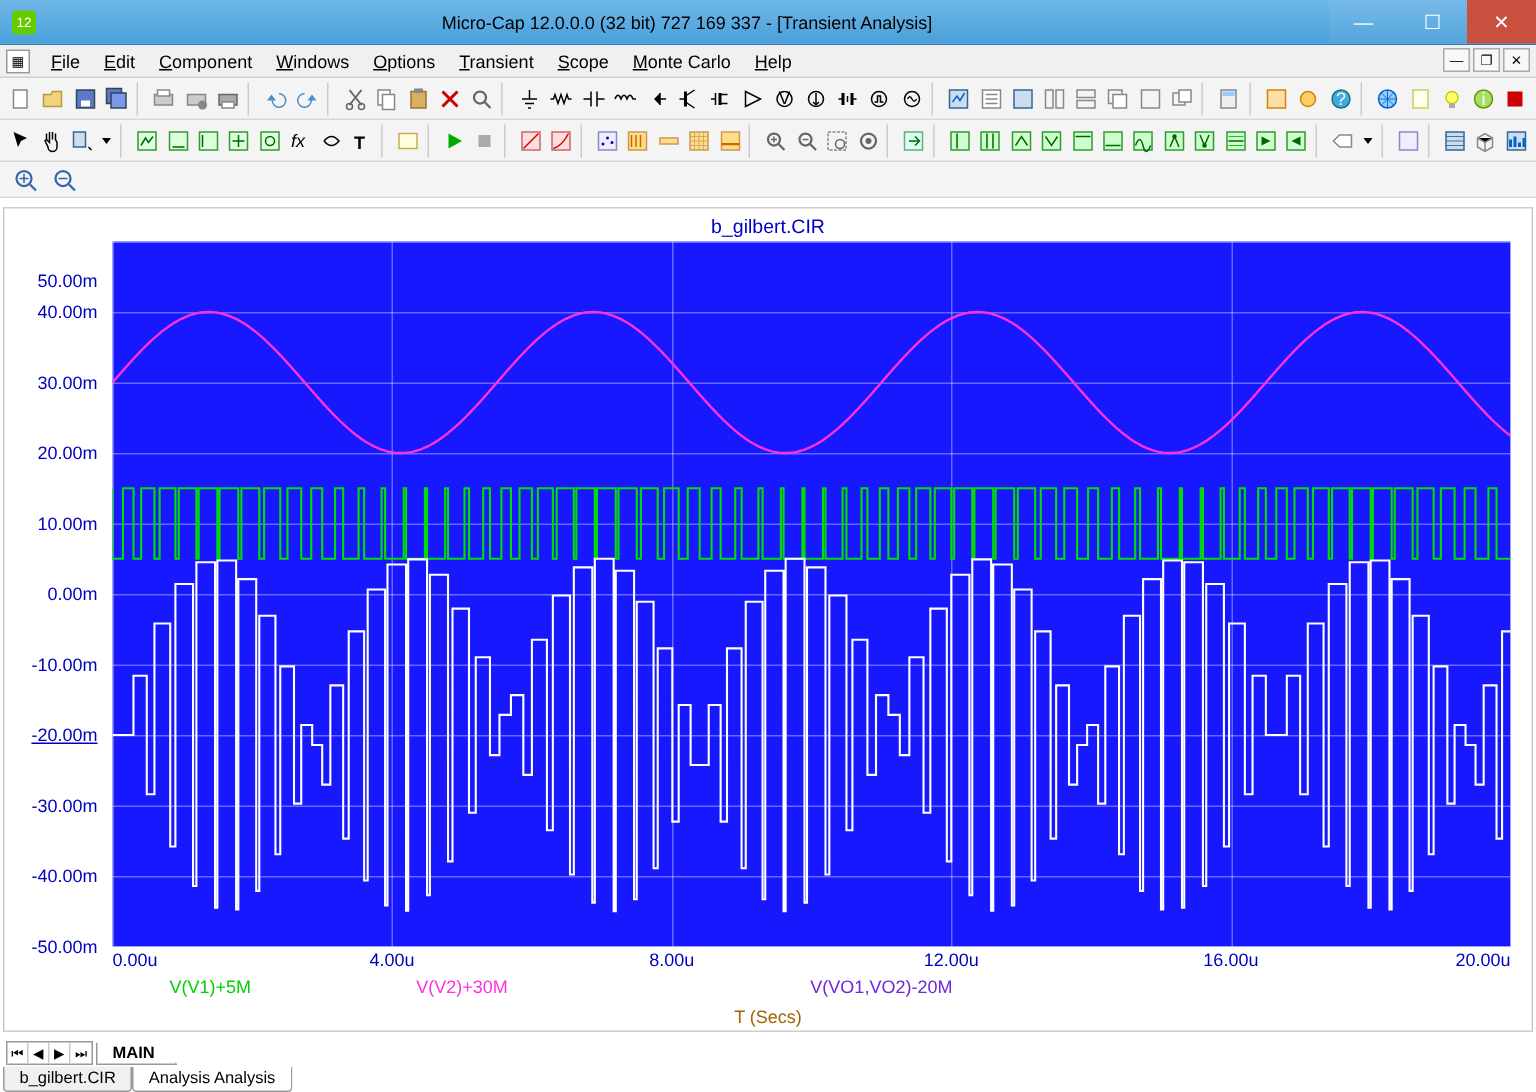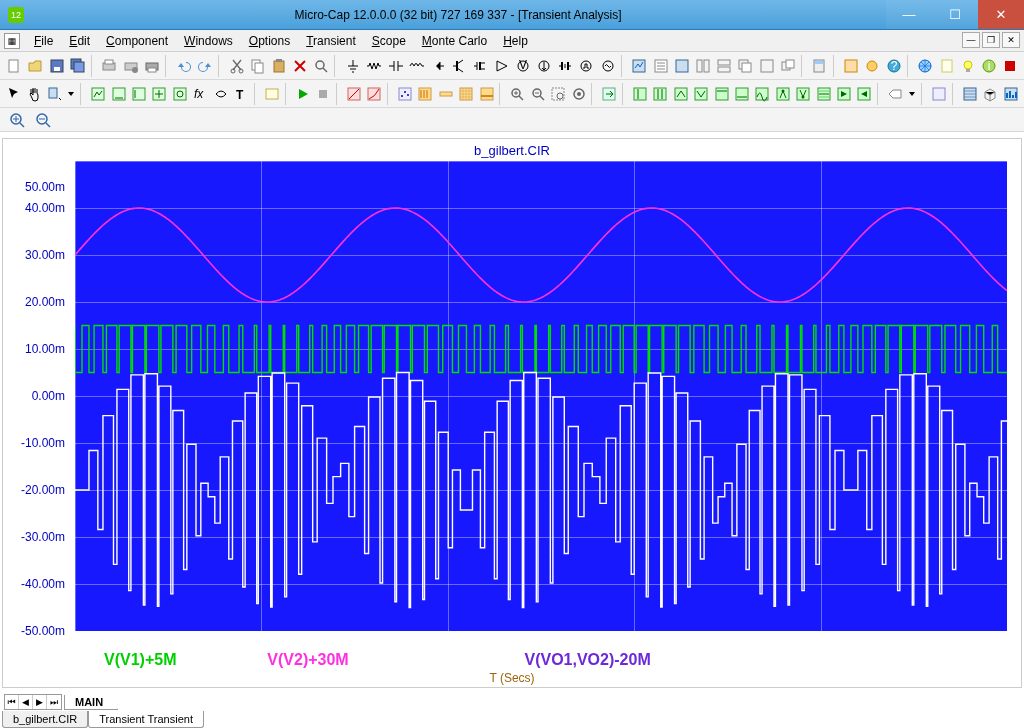--- a/index.html
+++ b/index.html
@@ -24,21 +24,21 @@
 .workspace { position:absolute; top:136px; left:0; right:0; bottom:38px; background:#fff; border:1px solid #ccc; margin:2px; }
 .chart-area { position:absolute; inset:0; }
 .chart-title { text-align:center; color:#0000c0; font-size:13px; padding:4px 0; }
 .plot-wrap { position:absolute; top:22px; left:72px; right:14px; bottom:56px; }
 .plot-bg { position:absolute; inset:0; background:#1818ff; }
 .ylabels { position:absolute; top:22px; left:0; width:68px; bottom:56px; color:#0000c0; }
 .ylabel { position:absolute; right:6px; transform:translateY(-50%); font-size:12px; }
 .xlabels { position:absolute; left:72px; right:14px; bottom:38px; height:16px; color:#0000c0; }
 .xlabel { position:absolute; transform:translateX(-50%); font-size:12px; }
 .legend-row { position:absolute; left:72px; right:14px; bottom:20px; height:16px; }
-.legend { position:absolute; font-size:16px; transform:translateX(-50%);font-weight:bold;}
+.legend { position:absolute; font-size:12px; transform:translateX(-50%);}
 .xaxis-title { position:absolute; left:0; right:0; bottom:2px; text-align:center; color:#a16207; font-size:12px; }
 .gridline-v { position:absolute; top:0; bottom:0; width:1px; background:rgba(255,255,255,.35); }
 .gridline-h { position:absolute; left:0; right:0; height:1px; background:rgba(255,255,255,.35); }
 .tabstrip { position:absolute; left:4px; bottom:18px; height:18px; display:flex; align-items:flex-end; }
 .tab-nav { display:flex; border:1px solid #999; background:#fff; margin-right:2px; }
 .tab-nav .nav { width:14px; height:14px; display:flex; align-items:center; justify-content:center; font-size:9px; border-right:1px solid #ccc; cursor:pointer; }
 .tab-nav .nav:last-child { border-right:none; }
 .tab-main { background:#fff; border:1px solid #999; border-top:none; padding:1px 14px 1px 10px; font-weight:bold; font-size:11px; clip-path: polygon(0 0, calc(100% - 8px) 0, 100% 100%, 0 100%); }
 .bottom-tabs { position:absolute; left:2px; bottom:0; height:20px; display:flex; align-items:flex-end; gap:0; }
 .btab { border:1px solid #999; border-top:none; padding:2px 10px; background:#f0f0f0; font-size:11px; cursor:pointer; border-radius:0 0 3px 3px; }
@@ -661,21 +661,21 @@
     <div class="chart-title">b_gilbert.CIR</div>
 
     <div class="ylabels" id="ylabels">
         <div class="ylabel" style="top: 0%; margin-top: 26px;">50.00m</div>
         <div class="ylabel" style="top: 10%;">40.00m</div>
         <div class="ylabel" style="top: 20%;">30.00m</div>
         <div class="ylabel" style="top: 30%;">20.00m</div>
         <div class="ylabel" style="top: 40%;">10.00m</div>
         <div class="ylabel" style="top: 50%; text-align: center;">0.00m</div>
         <div class="ylabel" style="top: 60%;">-10.00m</div>
-        <div class="ylabel" style="top: 70%;">-20.00m</div>
+        <div class="ylabel" style="top: 70%; text-decoration: underline;">-20.00m</div>
         <div class="ylabel" style="top: 80%;">-30.00m</div>
         <div class="ylabel" style="top: 90%;">-40.00m</div>
         <div class="ylabel" style="top: 100%;">-50.00m</div>
       </div>
 
     <div class="plot-wrap">
       <div class="plot-bg"></div>
       <div id="gridlines">
           <div class="gridline-h" style="top: 0%;"></div>
           <div class="gridline-h" style="top: 10%;"></div>
@@ -695,20 +695,28 @@
           <div class="gridline-v" style="left: 80%;"></div>
           <div class="gridline-v" style="left: 100%;"></div>
         </div>
       <svg class="trace" id="traces" viewBox="0 0 1000 1000" preserveAspectRatio="none">
           <path d="M0 200 L 1.6666666666666665 196.19292915306107 L 3.333333333333333 192.39137819489054 L 5 188.6008590109459 L 6.666666666666666 184.82686749166692 L 8.333333333333334 181.07487556395893 L 10 177.3503232574236 L 11.666666666666668 173.6586108168343 L 13.333333333333332 170.00509087229887 L 15 166.39506067845696 L 16.666666666666668 162.83375443396721 L 18.333333333333332 159.32633569242 L 20 155.87788987567785 L 21.666666666666668 152.4934169005004 L 23.333333333333336 149.1778239291432 L 25 145.93591825444014 L 26.666666666666664 142.7724003296911 L 28.333333333333332 139.69185695345095 L 30 136.69875461911283 L 31.66666666666666 133.79743303891814 L 33.333333333333336 130.9920988517888 L 34.99999999999999 128.28681952410363 L 36.666666666666664 125.68551745226068 L 38.333333333333336 123.19196427557665 L 40 120.80977540777235 L 41.66666666666667 118.54240479496639 L 43.333333333333336 116.39313990778442 L 45 114.3650969748411 L 46.66666666666667 112.46121646450649 L 48.333333333333336 110.68425882150768 L 50 109.03680046454815 L 51.66666666666667 107.52123005074714 L 53.33333333333333 106.13974501231439 L 55.00000000000001 104.89434837048464 L 56.666666666666664 103.78684583132724 L 58.333333333333336 102.81884316764581 L 60 101.99174389076063 L 61.66666666666667 101.30674721555181 L 63.33333333333332 100.76484632171184 L 65 100.36682691373085 L 66.66666666666667 100.1132660816993 L 68.33333333333333 100.00453146458267 L 69.99999999999999 100.04078071718118 L 71.66666666666667 100.22196128154349 L 73.33333333333333 100.5478104631726 L 75 101.01785581190666 L 76.66666666666667 101.63141580692684 L 78.33333333333334 102.38760084489695 L 80 103.28531452980428 L 81.66666666666667 104.32325526262787 L 83.33333333333334 105.49991812853307 L 84.99999999999999 106.81359707885474 L 86.66666666666667 108.26238740470365 L 88.33333333333333 109.844188498613 L 90 111.5567069002185 L 91.66666666666666 113.39745962155598 L 93.33333333333334 115.36377774715754 L 95 117.45281030372257 L 96.66666666666667 119.66152839375775 L 98.33333333333333 121.98672958718794 L 100 124.42504256457426 L 101.66666666666666 126.97293200520426 L 103.33333333333334 129.62670371296997 L 105.00000000000001 132.38250997259797 L 106.66666666666666 135.23635512846977 L 108.33333333333333 138.18410137793944 L 110.00000000000001 141.2214747707527 L 111.66666666666666 144.34407140586563 L 113.33333333333333 147.54736381668056 L 114.99999999999999 150.8267075354397 L 116.66666666666667 154.17734782725904 L 118.33333333333333 157.59442658403987 L 120 161.0729893682609 L 121.66666666666666 164.60799259643875 L 123.33333333333334 168.1943108518425 L 125 171.826744315857 L 126.66666666666664 175.5000263072236 L 128.33333333333334 179.20883091822418 L 130 182.94778073673763 L 131.66666666666666 186.71145464297467 L 133.33333333333334 190.49439566958176 L 135 194.29111891372315 L 136.66666666666666 198.09611948966528 L 138.33333333333334 201.90388051033472 L 139.99999999999997 205.70888108627685 L 141.66666666666666 209.50560433041835 L 143.33333333333334 213.28854535702533 L 145 217.05221926326237 L 146.66666666666666 220.79116908177582 L 148.33333333333334 224.4999736927764 L 150 228.17325568414287 L 151.66666666666669 231.8056891481575 L 153.33333333333334 235.39200740356125 L 155 238.9270106317391 L 156.66666666666669 242.40557341596013 L 158.33333333333331 245.82265217274107 L 160 249.1732924645603 L 161.66666666666669 252.45263618331944 L 163.33333333333334 255.65592859413448 L 164.99999999999997 258.7785252292473 L 166.66666666666669 261.81589862206056 L 168.33333333333334 264.76364487153023 L 169.99999999999997 267.617490027402 L 171.66666666666666 270.3732962870299 L 173.33333333333334 273.02706799479586 L 175 275.57495743542574 L 176.66666666666666 278.01327041281206 L 178.33333333333334 280.33847160624236 L 180 282.5471896962773 L 181.66666666666666 284.63622225284234 L 183.33333333333331 286.6025403784438 L 185 288.4432930997815 L 186.66666666666669 290.1558115013869 L 188.33333333333331 291.73761259529624 L 190 293.18640292114526 L 191.66666666666669 294.5000818714668 L 193.33333333333334 295.67674473737213 L 195 296.7146854701957 L 196.66666666666666 297.61239915510305 L 198.33333333333334 298.36858419307316 L 200 298.98214418809323 L 201.66666666666666 299.4521895368274 L 203.33333333333331 299.7780387184565 L 205 299.9592192828188 L 206.66666666666669 299.9954685354172 L 208.33333333333334 299.8867339183008 L 210.00000000000003 299.63317308626915 L 211.66666666666666 299.23515367828816 L 213.33333333333331 298.6932527844482 L 215 298.00825610923937 L 216.66666666666666 297.1811568323542 L 218.33333333333331 296.21315416867276 L 220.00000000000003 295.10565162951536 L 221.66666666666669 293.8602549876856 L 223.33333333333331 292.478769949253 L 225 290.96319953545196 L 226.66666666666666 289.3157411784923 L 228.33333333333334 287.5387835354935 L 229.99999999999997 285.634903025159 L 231.66666666666669 283.60686009221547 L 233.33333333333334 281.4575952050336 L 235.00000000000003 279.19022459222765 L 236.66666666666666 276.8080357244231 L 238.33333333333334 274.31448254773954 L 240 271.71318047589637 L 241.66666666666663 269.0079011482112 L 243.33333333333331 266.20256696108186 L 245.00000000000003 263.30124538088705 L 246.66666666666669 260.30814304654893 L 248.33333333333334 257.2275996703089 L 250 254.06408174555975 L 251.66666666666666 250.82217607085704 L 253.3333333333333 247.5065830994996 L 255 244.12211012432226 L 256.6666666666667 240.67366430758 L 258.33333333333337 237.16624556603279 L 260 233.60493932154304 L 261.6666666666667 229.99490912770113 L 263.3333333333333 226.3413891831657 L 265 222.6496767425765 L 266.6666666666667 218.92512443604107 L 268.3333333333333 215.1731325083333 L 270 211.3991409890541 L 271.6666666666667 207.60862180510946 L 273.3333333333333 203.80707084693893 L 275 200.00000000000023 L 276.6666666666667 196.19292915306107 L 278.3333333333333 192.39137819489065 L 279.99999999999994 188.600859010946 L 281.6666666666667 184.82686749166692 L 283.3333333333333 181.07487556395893 L 285.00000000000006 177.3503232574235 L 286.6666666666667 173.65861081683454 L 288.3333333333333 170.00509087229887 L 290 166.39506067845696 L 291.66666666666663 162.83375443396721 L 293.3333333333333 159.32633569242012 L 295.00000000000006 155.87788987567785 L 296.6666666666667 152.4934169005004 L 298.3333333333333 149.1778239291432 L 300 145.93591825444037 L 301.66666666666663 142.7724003296911 L 303.33333333333337 139.69185695345118 L 305 136.69875461911306 L 306.6666666666667 133.79743303891814 L 308.33333333333337 130.9920988517888 L 310 128.28681952410363 L 311.66666666666663 125.68551745226068 L 313.33333333333337 123.19196427557665 L 315 120.80977540777258 L 316.66666666666663 118.54240479496661 L 318.3333333333333 116.39313990778442 L 320 114.3650969748411 L 321.66666666666663 112.46121646450649 L 323.33333333333337 110.68425882150768 L 325 109.03680046454815 L 326.6666666666667 107.52123005074714 L 328.3333333333333 106.13974501231439 L 329.99999999999994 104.89434837048464 L 331.6666666666667 103.78684583132724 L 333.33333333333337 102.81884316764581 L 335 101.99174389076063 L 336.6666666666667 101.30674721555181 L 338.3333333333333 100.76484632171184 L 339.99999999999994 100.36682691373085 L 341.6666666666667 100.1132660816993 L 343.3333333333333 100.00453146458267 L 345.00000000000006 100.04078071718118 L 346.6666666666667 100.22196128154349 L 348.3333333333333 100.5478104631726 L 350 101.01785581190666 L 351.6666666666667 101.63141580692684 L 353.3333333333333 102.38760084489695 L 355 103.28531452980428 L 356.6666666666667 104.32325526262787 L 358.3333333333333 105.49991812853307 L 360 106.81359707885474 L 361.6666666666667 108.26238740470365 L 363.3333333333333 109.84418849861311 L 365 111.5567069002185 L 366.66666666666663 113.39745962155598 L 368.3333333333333 115.36377774715754 L 370 117.45281030372257 L 371.6666666666667 119.66152839375775 L 373.33333333333337 121.98672958718794 L 375 124.42504256457403 L 376.66666666666663 126.97293200520426 L 378.3333333333333 129.62670371296986 L 380 132.38250997259797 L 381.6666666666667 135.23635512846965 L 383.33333333333337 138.18410137793944 L 385 141.2214747707526 L 386.6666666666667 144.34407140586563 L 388.3333333333333 147.54736381668067 L 390 150.8267075354397 L 391.6666666666667 154.17734782725904 L 393.3333333333333 157.59442658403964 L 395 161.0729893682609 L 396.6666666666667 164.60799259643886 L 398.3333333333333 168.1943108518425 L 400 171.826744315857 L 401.6666666666667 175.5000263072236 L 403.3333333333333 179.20883091822395 L 404.99999999999994 182.9477807367374 L 406.66666666666663 186.71145464297456 L 408.3333333333333 190.49439566958176 L 410 194.2911189137228 L 411.66666666666663 198.09611948966506 L 413.33333333333337 201.90388051033472 L 415.00000000000006 205.70888108627685 L 416.6666666666667 209.50560433041835 L 418.3333333333333 213.28854535702544 L 420.00000000000006 217.05221926326237 L 421.6666666666667 220.79116908177582 L 423.3333333333333 224.49997369277628 L 425 228.17325568414287 L 426.66666666666663 231.8056891481575 L 428.33333333333337 235.39200740356125 L 430 238.9270106317391 L 431.66666666666663 242.40557341596002 L 433.3333333333333 245.82265217274085 L 434.99999999999994 249.1732924645603 L 436.66666666666663 252.45263618331933 L 438.33333333333337 255.65592859413448 L 440.00000000000006 258.7785252292474 L 441.6666666666667 261.81589862206056 L 443.33333333333337 264.76364487153023 L 445 267.617490027402 L 446.66666666666663 270.37329628703014 L 448.33333333333337 273.02706799479574 L 450 275.57495743542574 L 451.6666666666667 278.01327041281206 L 453.3333333333333 280.33847160624214 L 454.99999999999994 282.5471896962773 L 456.6666666666667 284.63622225284234 L 458.3333333333333 286.602540378444 L 459.99999999999994 288.4432930997814 L 461.66666666666663 290.1558115013869 L 463.33333333333337 291.73761259529635 L 465 293.18640292114526 L 466.6666666666667 294.50008187146693 L 468.33333333333337 295.67674473737213 L 470.00000000000006 296.7146854701957 L 471.6666666666667 297.61239915510305 L 473.3333333333333 298.36858419307316 L 475 298.98214418809323 L 476.6666666666667 299.4521895368274 L 478.3333333333333 299.7780387184565 L 480 299.9592192828188 L 481.66666666666663 299.9954685354172 L 483.33333333333326 299.8867339183008 L 485 299.63317308626915 L 486.66666666666663 299.23515367828816 L 488.33333333333337 298.6932527844482 L 490.00000000000006 298.00825610923937 L 491.6666666666667 297.1811568323542 L 493.33333333333337 296.21315416867276 L 495 295.10565162951536 L 496.6666666666667 293.8602549876856 L 498.33333333333337 292.478769949253 L 500 290.96319953545196 L 501.6666666666667 289.3157411784923 L 503.3333333333333 287.5387835354936 L 505 285.634903025159 L 506.6666666666666 283.6068600922157 L 508.3333333333333 281.4575952050336 L 510 279.19022459222765 L 511.66666666666663 276.80803572442323 L 513.3333333333334 274.3144825477393 L 515 271.71318047589625 L 516.6666666666667 269.0079011482112 L 518.3333333333333 266.20256696108186 L 520 263.30124538088705 L 521.6666666666667 260.30814304654893 L 523.3333333333334 257.2275996703089 L 525 254.06408174555975 L 526.6666666666666 250.8221760708568 L 528.3333333333334 247.5065830994996 L 530 244.12211012432226 L 531.6666666666666 240.67366430758022 L 533.3333333333334 237.16624556603279 L 534.9999999999999 233.60493932154304 L 536.6666666666666 229.99490912770113 L 538.3333333333334 226.3413891831657 L 540 222.6496767425765 L 541.6666666666667 218.92512443604107 L 543.3333333333334 215.1731325083332 L 545 211.39914098905388 L 546.6666666666666 207.60862180510946 L 548.3333333333334 203.8070708469388 L 550 200.00000000000034 L 551.6666666666666 196.1929291530612 L 553.3333333333334 192.39137819489065 L 554.9999999999999 188.600859010946 L 556.6666666666666 184.82686749166703 L 558.3333333333334 181.07487556395904 L 559.9999999999999 177.3503232574236 L 561.6666666666666 173.65861081683454 L 563.3333333333334 170.00509087229898 L 565.0000000000001 166.39506067845696 L 566.6666666666666 162.83375443396721 L 568.3333333333334 159.32633569242 L 570.0000000000001 155.87788987567785 L 571.6666666666666 152.4934169005004 L 573.3333333333334 149.1778239291432 L 575 145.93591825444037 L 576.6666666666666 142.7724003296911 L 578.3333333333334 139.69185695345095 L 580 136.69875461911283 L 581.6666666666666 133.79743303891814 L 583.3333333333333 130.9920988517888 L 585 128.28681952410398 L 586.6666666666666 125.6855174522608 L 588.3333333333334 123.19196427557665 L 590.0000000000001 120.80977540777235 L 591.6666666666666 118.54240479496639 L 593.3333333333334 116.3931399077843 L 595 114.36509697484132 L 596.6666666666666 112.46121646450649 L 598.3333333333334 110.68425882150768 L 600 109.03680046454826 L 601.6666666666666 107.52123005074714 L 603.3333333333333 106.13974501231439 L 605 104.89434837048464 L 606.6666666666667 103.78684583132724 L 608.3333333333333 102.81884316764592 L 610 101.99174389076063 L 611.6666666666666 101.30674721555181 L 613.3333333333334 100.76484632171184 L 615 100.36682691373085 L 616.6666666666667 100.1132660816993 L 618.3333333333334 100.00453146458267 L 620 100.04078071718118 L 621.6666666666667 100.22196128154349 L 623.3333333333333 100.5478104631726 L 625 101.01785581190677 L 626.6666666666667 101.63141580692684 L 628.3333333333333 102.38760084489684 L 630 103.28531452980428 L 631.6666666666666 104.32325526262775 L 633.3333333333333 105.49991812853307 L 635 106.81359707885463 L 636.6666666666666 108.26238740470365 L 638.3333333333334 109.844188498613 L 640 111.5567069002185 L 641.6666666666667 113.39745962155598 L 643.3333333333333 115.36377774715754 L 645 117.45281030372257 L 646.6666666666667 119.66152839375764 L 648.3333333333334 121.98672958718794 L 650 124.42504256457426 L 651.6666666666666 126.97293200520426 L 653.3333333333334 129.62670371296986 L 655 132.38250997259797 L 656.6666666666666 135.23635512846965 L 658.3333333333334 138.18410137793933 L 659.9999999999999 141.2214747707526 L 661.6666666666666 144.34407140586563 L 663.3333333333334 147.54736381668056 L 665 150.8267075354397 L 666.6666666666667 154.17734782725904 L 668.3333333333334 157.59442658403987 L 670 161.0729893682609 L 671.6666666666666 164.60799259643886 L 673.3333333333334 168.1943108518425 L 675 171.826744315857 L 676.6666666666666 175.5000263072236 L 678.3333333333334 179.20883091822407 L 679.9999999999999 182.94778073673763 L 681.6666666666666 186.71145464297467 L 683.3333333333334 190.49439566958176 L 684.9999999999999 194.2911189137228 L 686.6666666666666 198.09611948966506 L 688.3333333333334 201.90388051033483 L 690.0000000000001 205.70888108627696 L 691.6666666666666 209.50560433041846 L 693.3333333333334 213.28854535702555 L 695.0000000000001 217.05221926326237 L 696.6666666666666 220.79116908177582 L 698.3333333333334 224.49997369277628 L 700 228.17325568414287 L 701.6666666666666 231.8056891481575 L 703.3333333333334 235.39200740356137 L 705 238.92701063173922 L 706.6666666666666 242.40557341596002 L 708.3333333333333 245.82265217274085 L 710 249.1732924645603 L 711.6666666666666 252.45263618331933 L 713.3333333333334 255.6559285941346 L 715.0000000000001 258.77852522924763 L 716.6666666666666 261.81589862206056 L 718.3333333333334 264.76364487153023 L 720 267.617490027402 L 721.6666666666666 270.37329628703014 L 723.3333333333334 273.02706799479586 L 725 275.574957435426 L 726.6666666666666 278.01327041281206 L 728.3333333333333 280.33847160624214 L 730 282.5471896962773 L 731.6666666666667 284.63622225284234 L 733.3333333333333 286.6025403784437 L 735 288.4432930997814 L 736.6666666666666 290.1558115013869 L 738.3333333333334 291.73761259529624 L 740 293.18640292114526 L 741.6666666666667 294.5000818714668 L 743.3333333333334 295.67674473737213 L 745 296.7146854701957 L 746.6666666666667 297.61239915510305 L 748.3333333333333 298.36858419307316 L 750 298.98214418809323 L 751.6666666666667 299.4521895368273 L 753.3333333333333 299.7780387184565 L 755 299.9592192828188 L 756.6666666666666 299.9954685354172 L 758.3333333333333 299.8867339183008 L 760 299.63317308626915 L 761.6666666666666 299.23515367828816 L 763.3333333333334 298.6932527844482 L 765 298.00825610923937 L 766.6666666666667 297.1811568323542 L 768.3333333333333 296.21315416867276 L 770 295.10565162951536 L 771.6666666666667 293.8602549876856 L 773.3333333333334 292.478769949253 L 775 290.96319953545196 L 776.6666666666666 289.3157411784923 L 778.3333333333334 287.5387835354935 L 780 285.6349030251589 L 781.6666666666666 283.60686009221547 L 783.3333333333334 281.4575952050334 L 784.9999999999999 279.19022459222765 L 786.6666666666666 276.80803572442323 L 788.3333333333334 274.3144825477393 L 790 271.71318047589625 L 791.6666666666667 269.0079011482111 L 793.3333333333334 266.20256696108174 L 795 263.30124538088705 L 796.6666666666666 260.30814304654916 L 798.3333333333334 257.2275996703089 L 800 254.06408174555975 L 801.6666666666667 250.82217607085659 L 803.3333333333334 247.5065830994996 L 805 244.12211012432203 L 806.6666666666666 240.67366430758034 L 808.3333333333334 237.16624556603256 L 809.9999999999999 233.60493932154327 L 811.6666666666667 229.99490912770102 L 813.3333333333333 226.3413891831658 L 815.0000000000001 222.64967674257628 L 816.6666666666666 218.9251244360412 L 818.3333333333334 215.1731325083333 L 820 211.39914098905456 L 821.6666666666666 207.6086218051097 L 823.3333333333333 203.80707084693938 L 825 200 L 826.6666666666667 196.19292915306107 L 828.3333333333334 192.39137819489088 L 830.0000000000001 188.6008590109459 L 831.6666666666666 184.82686749166726 L 833.3333333333334 181.07487556395893 L 835 177.35032325742395 L 836.6666666666666 173.6586108168342 L 838.3333333333333 170.0050908722992 L 840.0000000000001 166.3950606784573 L 841.6666666666665 162.83375443396756 L 843.3333333333334 159.32633569242012 L 845 155.87788987567808 L 846.6666666666666 152.49341690050073 L 848.3333333333333 149.1778239291432 L 850 145.93591825444037 L 851.6666666666667 142.7724003296911 L 853.3333333333333 139.69185695345118 L 855.0000000000001 136.69875461911306 L 856.6666666666667 133.79743303891814 L 858.3333333333334 130.9920988517888 L 860 128.28681952410363 L 861.6666666666667 125.68551745226046 L 863.3333333333333 123.19196427557699 L 865 120.80977540777235 L 866.6666666666666 118.54240479496661 L 868.3333333333334 116.3931399077843 L 869.9999999999999 114.36509697484132 L 871.6666666666667 112.46121646450638 L 873.3333333333333 110.68425882150768 L 875 109.03680046454826 L 876.6666666666667 107.52123005074714 L 878.3333333333333 106.13974501231439 L 880.0000000000001 104.89434837048464 L 881.6666666666666 103.78684583132724 L 883.3333333333334 102.81884316764581 L 885 101.99174389076086 L 886.6666666666667 101.30674721555181 L 888.3333333333333 100.76484632171196 L 890 100.36682691373085 L 891.6666666666666 100.1132660816993 L 893.3333333333333 100.00453146458267 L 894.9999999999999 100.04078071718118 L 896.6666666666667 100.22196128154349 L 898.3333333333333 100.5478104631726 L 900 101.01785581190666 L 901.6666666666667 101.63141580692684 L 903.3333333333334 102.38760084489695 L 905 103.28531452980428 L 906.6666666666666 104.32325526262787 L 908.3333333333335 105.49991812853307 L 909.9999999999999 106.81359707885474 L 911.6666666666667 108.26238740470365 L 913.3333333333334 109.84418849861311 L 915 111.5567069002185 L 916.6666666666666 113.39745962155621 L 918.3333333333334 115.36377774715754 L 919.9999999999999 117.45281030372246 L 921.6666666666666 119.66152839375775 L 923.3333333333333 121.98672958718794 L 925 124.42504256457426 L 926.6666666666667 126.97293200520448 L 928.3333333333334 129.62670371296986 L 930 132.3825099725983 L 931.6666666666666 135.23635512846965 L 933.3333333333334 138.18410137793956 L 934.9999999999999 141.2214747707526 L 936.6666666666667 144.34407140586586 L 938.3333333333333 147.54736381668056 L 940.0000000000001 150.8267075354397 L 941.6666666666666 154.1773478272586 L 943.3333333333334 157.59442658403987 L 945 161.07298936826055 L 946.6666666666666 164.60799259643886 L 948.3333333333333 168.19431085184226 L 950 171.82674431585679 L 951.6666666666667 175.50002630722372 L 953.3333333333334 179.20883091822395 L 955.0000000000001 182.94778073673774 L 956.6666666666666 186.71145464297433 L 958.3333333333334 190.494395669582 L 960 194.29111891372315 L 961.6666666666666 198.09611948966517 L 963.3333333333333 201.90388051033426 L 965.0000000000001 205.70888108627673 L 966.6666666666665 209.5056043304179 L 968.3333333333334 213.28854535702533 L 970 217.05221926326203 L 971.6666666666666 220.79116908177593 L 973.3333333333333 224.49997369277605 L 975 228.17325568414276 L 976.6666666666667 231.8056891481575 L 978.3333333333333 235.3920074035609 L 980.0000000000001 238.92701063173922 L 981.6666666666667 242.40557341596002 L 983.3333333333334 245.82265217274085 L 985 249.17329246456018 L 986.6666666666667 252.45263618331933 L 988.3333333333333 255.65592859413437 L 990 258.7785252292473 L 991.6666666666666 261.81589862206033 L 993.3333333333334 264.76364487153023 L 994.9999999999999 267.6174900274019 L 996.6666666666667 270.37329628703014 L 998.3333333333333 273.0270679947955 L 1000 275.574957435426" fill="none" stroke="#ff30e0" stroke-width="1.6" vector-effect="non-scaling-stroke"></path>
           <path d="M0 350 L 0 350 L 0 450 L 7.5 450 L 7.5 350 L 15 350 L 15 350 L 15 450 L 20.483703640707418 450 L 20.483703640707418 350 L 30 350 L 30 350 L 30 450 L 33.70192527714678 450 L 33.70192527714678 350 L 45 350 L 45 350 L 45 450 L 47.36190581849046 450 L 47.36190581849046 350 L 60 350 L 60 350 L 60 450 L 61.619504633445636 450 L 61.619504633445636 350 L 74.99999999999999 350 L 75 350 L 75 450 L 76.56107134871439 450 L 76.56107134871439 350 L 90 350 L 90 350 L 90 450 L 92.19340241401311 450 L 92.19340241401311 350 L 105.00000000000001 350 L 105.00000000000001 350 L 105.00000000000001 450 L 108.44295059835589 450 L 108.44295059835589 350 L 120.00000000000003 350 L 120 350 L 120 450 L 125.16437936209563 450 L 125.16437936209563 350 L 134.99999999999997 350 L 134.99999999999997 350 L 134.99999999999997 450 L 142.15746713482338 450 L 142.15746713482338 350 L 149.99999999999997 350 L 149.99999999999997 350 L 149.99999999999997 450 L 159.19039534104857 450 L 159.19039534104857 350 L 164.99999999999997 350 L 164.99999999999997 350 L 164.99999999999997 450 L 176.0267115137548 450 L 176.0267115137548 350 L 179.99999999999997 350 L 179.99999999999997 350 L 179.99999999999997 450 L 192.4528313817766 450 L 192.4528313817766 350 L 194.99999999999994 350 L 194.99999999999994 350 L 194.99999999999994 450 L 208.30288112821165 450 L 208.30288112821165 350 L 209.99999999999991 350 L 209.99999999999997 350 L 209.99999999999997 450 L 223.4779903851761 450 L 223.4779903851761 350 L 224.99999999999994 350 L 224.99999999999994 350 L 224.99999999999994 450 L 237.95779197212704 450 L 237.95779197212704 350 L 239.99999999999994 350 L 239.99999999999994 350 L 239.99999999999994 450 L 251.80279082855373 450 L 251.80279082855373 350 L 255 350 L 254.99999999999994 350 L 254.99999999999994 450 L 265.14732660745926 450 L 265.14732660745926 350 L 269.9999999999999 350 L 269.9999999999999 350 L 269.9999999999999 450 L 278.1839484593432 450 L 278.1839484593432 350 L 284.99999999999994 350 L 284.99999999999994 350 L 284.99999999999994 450 L 291.14101939544537 450 L 291.14101939544537 350 L 299.99999999999994 350 L 299.99999999999994 350 L 299.99999999999994 450 L 304.25615509526637 450 L 304.25615509526637 350 L 314.99999999999994 350 L 314.9999999999999 350 L 314.9999999999999 450 L 317.74858652446625 450 L 317.74858652446625 350 L 329.9999999999999 350 L 329.9999999999999 350 L 329.9999999999999 450 L 331.793660902229 450 L 331.793660902229 350 L 344.99999999999994 350 L 344.9999999999999 350 L 344.9999999999999 450 L 346.5024468430308 450 L 346.5024468430308 350 L 359.9999999999999 350 L 359.9999999999999 350 L 359.9999999999999 450 L 361.9088158247311 450 L 361.9088158247311 350 L 374.9999999999999 350 L 374.9999999999999 350 L 374.9999999999999 450 L 377.9655025538743 450 L 377.9655025538743 350 L 389.99999999999983 350 L 389.99999999999983 350 L 389.99999999999983 450 L 394.54960245212624 450 L 394.54960245212624 350 L 404.99999999999994 350 L 404.99999999999994 350 L 404.99999999999994 450 L 411.4768668442041 450 L 411.4768668442041 350 L 419.99999999999983 350 L 419.99999999999994 350 L 419.99999999999994 450 L 428.5231331557957 450 L 428.5231331557957 350 L 434.99999999999994 350 L 434.99999999999994 350 L 434.99999999999994 450 L 445.4503975478736 450 L 445.4503975478736 350 L 450 350 L 450 350 L 450 450 L 462.0344974461255 450 L 462.0344974461255 350 L 464.99999999999994 350 L 465 350 L 465 450 L 478.0911841752687 450 L 478.0911841752687 350 L 480.0000000000001 350 L 480.0000000000001 350 L 480.0000000000001 450 L 493.4975531569692 450 L 493.4975531569692 350 L 495 350 L 495.0000000000001 350 L 495.0000000000001 450 L 508.20633909777104 450 L 508.20633909777104 350 L 510.0000000000001 350 L 510.0000000000001 350 L 510.0000000000001 450 L 522.2514134755338 450 L 522.2514134755338 350 L 525.0000000000001 350 L 525.0000000000001 350 L 525.0000000000001 450 L 535.7438449047337 450 L 535.7438449047337 350 L 540.0000000000001 350 L 540.0000000000002 350 L 540.0000000000002 450 L 548.8589806045547 450 L 548.8589806045547 350 L 555.0000000000002 350 L 555.0000000000002 350 L 555.0000000000002 450 L 561.816051540657 450 L 561.816051540657 350 L 570.0000000000002 350 L 570.0000000000002 350 L 570.0000000000002 450 L 574.852673392541 450 L 574.852673392541 350 L 585.0000000000003 350 L 585.0000000000003 350 L 585.0000000000003 450 L 588.1972091714465 450 L 588.1972091714465 350 L 600.0000000000003 350 L 600.0000000000003 350 L 600.0000000000003 450 L 602.0422080278732 450 L 602.0422080278732 350 L 615.0000000000003 350 L 615.0000000000005 350 L 615.0000000000005 450 L 616.5220096148241 450 L 616.5220096148241 350 L 630.0000000000003 350 L 630.0000000000005 350 L 630.0000000000005 450 L 631.6971188717887 450 L 631.6971188717887 350 L 645.0000000000005 350 L 645.0000000000005 350 L 645.0000000000005 450 L 647.547168618224 450 L 647.547168618224 350 L 660.0000000000005 350 L 660.0000000000005 350 L 660.0000000000005 450 L 663.9732884862457 450 L 663.9732884862457 350 L 675.0000000000005 350 L 675.0000000000005 350 L 675.0000000000005 450 L 680.809604658952 450 L 680.809604658952 350 L 690.0000000000006 350 L 690.0000000000006 350 L 690.0000000000006 450 L 697.8425328651773 450 L 697.8425328651773 350 L 705.0000000000007 350 L 705.0000000000007 350 L 705.0000000000007 450 L 714.8356206379051 450 L 714.8356206379051 350 L 720.0000000000007 350 L 720.0000000000007 350 L 720.0000000000007 450 L 731.5570494016448 450 L 731.5570494016448 350 L 735.0000000000007 350 L 735.0000000000007 350 L 735.0000000000007 450 L 747.8065975859876 450 L 747.8065975859876 350 L 750.0000000000007 350 L 750.0000000000007 350 L 750.0000000000007 450 L 763.4389286512862 450 L 763.4389286512862 350 L 765.0000000000007 350 L 765.0000000000008 350 L 765.0000000000008 450 L 778.3804953665551 450 L 778.3804953665551 350 L 780.0000000000008 350 L 780.0000000000008 350 L 780.0000000000008 450 L 792.6380941815102 450 L 792.6380941815102 350 L 795.0000000000007 350 L 795.0000000000008 350 L 795.0000000000008 450 L 806.2980747228539 450 L 806.2980747228539 350 L 810.0000000000008 350 L 810.0000000000008 350 L 810.0000000000008 450 L 819.5162963592934 450 L 819.5162963592934 350 L 825.0000000000008 350 L 825.0000000000008 350 L 825.0000000000008 450 L 832.5000000000008 450 L 832.5000000000008 350 L 840.000000000001 350 L 840.000000000001 350 L 840.000000000001 450 L 845.4837036407083 450 L 845.4837036407083 350 L 855.000000000001 350 L 855.000000000001 350 L 855.000000000001 450 L 858.7019252771477 450 L 858.7019252771477 350 L 870.000000000001 350 L 870.000000000001 350 L 870.000000000001 450 L 872.3619058184913 450 L 872.3619058184913 350 L 885.000000000001 350 L 885.000000000001 350 L 885.000000000001 450 L 886.6195046334466 450 L 886.6195046334466 350 L 900.000000000001 350 L 900.000000000001 350 L 900.000000000001 450 L 901.5610713487155 450 L 901.5610713487155 350 L 915.0000000000009 350 L 915.0000000000011 350 L 915.0000000000011 450 L 917.1934024140143 450 L 917.1934024140143 350 L 930.0000000000011 350 L 930.0000000000011 350 L 930.0000000000011 450 L 933.4429505983571 450 L 933.4429505983571 350 L 945.0000000000011 350 L 945.0000000000011 350 L 945.0000000000011 450 L 950.164379362097 450 L 950.164379362097 350 L 960.0000000000011 350 L 960.0000000000011 350 L 960.0000000000011 450 L 967.1574671348247 450 L 967.1574671348247 350 L 975.0000000000013 350 L 975.0000000000013 350 L 975.0000000000013 450 L 984.1903953410499 450 L 984.1903953410499 350 L 990.0000000000014 350 L 990.0000000000014 350 L 990.0000000000014 450 L 1001.0267115137564 450 L 1001.0267115137564 350 L 1005.0000000000013 350" fill="none" stroke="#00e000" stroke-width="1.4" vector-effect="non-scaling-stroke"></path>
           <path d="M0 700 L 0 700 L 0 700 L 7.5 700 L 7.5 700 L 15 700 L 15 700 L 15 615.9876516961424 L 24.516296359292582 615.9876516961424 L 24.516296359292582 784.0123483038576 L 30 784.0123483038576 L 30 784.0123483038576 L 30 541.7468865477824 L 41.29807472285322 541.7468865477824 L 41.29807472285322 858.2531134522176 L 45 858.2531134522176 L 45 858.2531134522176 L 45 485.9127424371028 L 57.63809418150952 485.9127424371028 L 57.63809418150952 914.0872575628972 L 59.999999999999986 914.0872575628972 L 60 914.0872575628972 L 60 454.97935972690163 L 73.38049536655436 454.97935972690163 L 73.38049536655436 945.0206402730984 L 74.99999999999999 945.0206402730984 L 75 945.0206402730984 L 75 452.54463952976676 L 88.4389286512856 452.54463952976676 L 88.4389286512856 947.4553604702332 L 90 947.4553604702332 L 90 947.4553604702332 L 90 478.8917672505464 L 102.80659758598689 478.8917672505464 L 102.80659758598689 921.1082327494536 L 105.00000000000001 921.1082327494536 L 105.00000000000001 921.1082327494536 L 105.00000000000001 530.956274931495 L 116.55704940164414 530.956274931495 L 116.55704940164414 869.043725068505 L 120.00000000000003 869.043725068505 L 120 869.043725068505 L 120 602.6824734206521 L 129.83562063790436 602.6824734206521 L 129.83562063790436 797.3175265793479 L 134.99999999999997 797.3175265793479 L 134.99999999999997 797.3175265793479 L 134.99999999999997 685.727797284308 L 142.8425328651766 685.727797284308 L 142.8425328651766 714.272202715692 L 149.99999999999997 714.272202715692 L 149.99999999999997 714.272202715692 L 149.99999999999997 770.4331392103572 L 155.80960465895137 770.4331392103572 L 155.80960465895137 629.5668607896428 L 164.99999999999997 629.5668607896428 L 164.99999999999997 629.5668607896428 L 164.99999999999997 846.9463130731182 L 168.97328848624514 846.9463130731182 L 168.97328848624514 553.0536869268818 L 179.99999999999997 553.0536869268818 L 179.99999999999997 553.0536869268818 L 179.99999999999997 906.3679742406933 L 182.5471686182233 906.3679742406933 L 182.5471686182233 493.63202575930666 L 194.99999999999994 493.63202575930666 L 194.99999999999994 493.63202575930666 L 194.99999999999994 941.7867136754892 L 196.6971188717882 941.7867136754892 L 196.6971188717882 458.2132863245108 L 209.99999999999997 458.2132863245108 L 209.99999999999997 458.2132863245108 L 209.99999999999997 949.0829327156729 L 211.52200961482382 949.0829327156729 L 211.52200961482382 450.9170672843271 L 224.99999999999994 450.9170672843271 L 224.99999999999994 450.9170672843271 L 224.99999999999994 927.4079988386297 L 227.04220802787285 927.4079988386297 L 227.04220802787285 472.59200116137026 L 239.99999999999994 472.59200116137026 L 239.99999999999994 472.59200116137026 L 239.99999999999994 879.2829511897411 L 243.1972091714462 879.2829511897411 L 243.1972091714462 520.7170488102589 L 255 520.7170488102589 L 254.99999999999994 520.7170488102589 L 254.99999999999994 810.3052753108058 L 259.85267339254057 810.3052753108058 L 259.85267339254057 589.6947246891943 L 269.9999999999999 589.6947246891943 L 269.9999999999999 589.6947246891943 L 269.9999999999999 728.4978524726356 L 276.8160515406567 728.4978524726356 L 276.8160515406567 671.5021475273643 L 284.99999999999994 671.5021475273643 L 284.99999999999994 671.5021475273643 L 284.99999999999994 643.3758081435595 L 293.8589806045545 643.3758081435595 L 293.8589806045545 756.6241918564405 L 299.99999999999994 756.6241918564405 L 299.99999999999994 756.6241918564405 L 299.99999999999994 564.8397956361013 L 310.7438449047335 564.8397956361013 L 310.7438449047335 835.1602043638987 L 314.99999999999994 835.1602043638987 L 314.9999999999999 835.1602043638987 L 314.9999999999999 502.02443851943156 L 327.2514134755335 502.02443851943156 L 327.2514134755335 897.9755614805684 L 329.9999999999999 897.9755614805684 L 329.9999999999999 897.9755614805684 L 329.9999999999999 462.2358709262119 L 343.2063390977708 462.2358709262119 L 343.2063390977708 937.7641290737881 L 344.99999999999994 937.7641290737881 L 344.9999999999999 937.7641290737881 L 344.9999999999999 450.1019517929526 L 358.497553156969 450.1019517929526 L 358.497553156969 949.8980482070474 L 359.9999999999999 949.8980482070474 L 359.9999999999999 949.8980482070474 L 359.9999999999999 467.03399269713657 L 373.0911841752686 467.03399269713657 L 373.0911841752686 932.9660073028634 L 374.9999999999999 932.9660073028634 L 374.9999999999999 932.9660073028634 L 374.9999999999999 511.0626064114349 L 387.0344974461254 511.0626064114349 L 387.0344974461254 888.9373935885651 L 389.99999999999983 888.9373935885651 L 389.99999999999983 888.9373935885651 L 389.99999999999983 577.0667688385979 L 400.4503975478735 577.0667688385979 L 400.4503975478735 822.933231161402 L 404.99999999999983 822.933231161402 L 404.99999999999994 822.933231161402 L 404.99999999999994 657.3694518418433 L 413.5231331557956 657.3694518418433 L 413.5231331557956 742.6305481581567 L 419.99999999999983 742.6305481581567 L 419.99999999999994 742.6305481581567 L 419.99999999999994 742.6305481581556 L 426.4768668442042 742.6305481581556 L 426.4768668442042 657.3694518418444 L 434.99999999999994 657.3694518418444 L 434.99999999999994 657.3694518418444 L 434.99999999999994 822.9332311614007 L 439.54960245212635 822.9332311614007 L 439.54960245212635 577.0667688385993 L 450 577.0667688385993 L 450 577.0667688385993 L 450 888.9373935885644 L 452.96550255387444 888.9373935885644 L 452.96550255387444 511.0626064114356 L 464.99999999999994 511.0626064114356 L 465 511.0626064114356 L 465 932.9660073028631 L 466.90881582473133 932.9660073028631 L 466.90881582473133 467.0339926971369 L 480.0000000000001 467.0339926971369 L 480.0000000000001 467.0339926971369 L 480.0000000000001 949.8980482070474 L 481.5024468430309 949.8980482070474 L 481.5024468430309 450.1019517929526 L 495 450.1019517929526 L 495.0000000000001 450.1019517929526 L 495.0000000000001 937.7641290737882 L 496.7936609022292 937.7641290737882 L 496.7936609022292 462.23587092621176 L 510.0000000000001 462.23587092621176 L 510.0000000000001 462.23587092621176 L 510.0000000000001 897.9755614805683 L 512.7485865244665 897.9755614805683 L 512.7485865244665 502.0244385194317 L 525.0000000000001 502.0244385194317 L 525.0000000000001 502.0244385194317 L 525.0000000000001 835.1602043638986 L 529.2561550952665 835.1602043638986 L 529.2561550952665 564.8397956361014 L 540.0000000000001 564.8397956361014 L 540.0000000000002 564.8397956361014 L 540.0000000000002 756.6241918564398 L 546.1410193954457 756.6241918564398 L 546.1410193954457 643.3758081435601 L 555.0000000000002 643.3758081435601 L 555.0000000000002 643.3758081435601 L 555.0000000000002 671.5021475273638 L 563.1839484593435 671.5021475273638 L 563.1839484593435 728.4978524726362 L 570.0000000000002 728.4978524726362 L 570.0000000000002 728.4978524726362 L 570.0000000000002 589.6947246891934 L 580.1473266074597 589.6947246891934 L 580.1473266074597 810.3052753108066 L 585.0000000000003 810.3052753108066 L 585.0000000000003 810.3052753108066 L 585.0000000000003 520.7170488102579 L 596.8027908285542 520.7170488102579 L 596.8027908285542 879.2829511897422 L 600.0000000000003 879.2829511897422 L 600.0000000000003 879.2829511897422 L 600.0000000000003 472.5920011613696 L 612.9577919721274 472.5920011613696 L 612.9577919721274 927.4079988386304 L 615.0000000000003 927.4079988386304 L 615.0000000000005 927.4079988386304 L 615.0000000000005 450.917067284327 L 628.4779903851764 450.917067284327 L 628.4779903851764 949.082932715673 L 630.0000000000003 949.082932715673 L 630.0000000000005 949.082932715673 L 630.0000000000005 458.21328632451116 L 643.3028811282122 458.21328632451116 L 643.3028811282122 941.7867136754888 L 645.0000000000005 941.7867136754888 L 645.0000000000005 941.7867136754888 L 645.0000000000005 493.63202575930785 L 657.4528313817772 493.63202575930785 L 657.4528313817772 906.3679742406921 L 660.0000000000005 906.3679742406921 L 660.0000000000005 906.3679742406921 L 660.0000000000005 553.0536869268838 L 671.0267115137552 553.0536869268838 L 671.0267115137552 846.9463130731162 L 675.0000000000005 846.9463130731162 L 675.0000000000005 846.9463130731162 L 675.0000000000005 629.5668607896455 L 684.1903953410491 629.5668607896455 L 684.1903953410491 770.4331392103545 L 690.0000000000006 770.4331392103545 L 690.0000000000006 770.4331392103545 L 690.0000000000006 714.2722027156955 L 697.1574671348238 714.2722027156955 L 697.1574671348238 685.7277972843045 L 705.0000000000007 685.7277972843045 L 705.0000000000007 685.7277972843045 L 705.0000000000007 797.3175265793507 L 710.1643793620962 797.3175265793507 L 710.1643793620962 602.6824734206493 L 720.0000000000007 602.6824734206493 L 720.0000000000007 602.6824734206493 L 720.0000000000007 869.0437250685075 L 723.4429505983566 869.0437250685075 L 723.4429505983566 530.9562749314925 L 735.0000000000007 530.9562749314925 L 735.0000000000007 530.9562749314925 L 735.0000000000007 921.108232749455 L 737.1934024140138 921.108232749455 L 737.1934024140138 478.89176725054494 L 750.0000000000007 478.89176725054494 L 750.0000000000007 478.89176725054494 L 750.0000000000007 947.4553604702337 L 751.5610713487151 947.4553604702337 L 751.5610713487151 452.5446395297663 L 765.0000000000007 452.5446395297663 L 765.0000000000008 452.5446395297663 L 765.0000000000008 945.0206402730976 L 766.6195046334465 945.0206402730976 L 766.6195046334465 454.97935972690243 L 780.0000000000008 454.97935972690243 L 780.0000000000008 454.97935972690243 L 780.0000000000008 914.0872575628948 L 782.3619058184913 914.0872575628948 L 782.3619058184913 485.9127424371052 L 795.0000000000007 485.9127424371052 L 795.0000000000008 485.9127424371052 L 795.0000000000008 858.2531134522144 L 798.7019252771477 858.2531134522144 L 798.7019252771477 541.7468865477856 L 810.0000000000008 541.7468865477856 L 810.0000000000008 541.7468865477856 L 810.0000000000008 784.0123483038532 L 815.4837036407084 784.0123483038532 L 815.4837036407084 615.9876516961469 L 825.0000000000008 615.9876516961469 L 825.0000000000008 615.9876516961469 L 825.0000000000008 699.9999999999948 L 832.500000000001 699.9999999999948 L 832.500000000001 700.0000000000052 L 840.000000000001 700.0000000000052 L 840.000000000001 700.0000000000052 L 840.000000000001 615.9876516961381 L 849.5162963592936 615.9876516961381 L 849.5162963592936 784.012348303862 L 855.000000000001 784.012348303862 L 855.000000000001 784.012348303862 L 855.000000000001 541.7468865477783 L 866.2980747228544 541.7468865477783 L 866.2980747228544 858.2531134522217 L 870.000000000001 858.2531134522217 L 870.000000000001 858.2531134522217 L 870.000000000001 485.91274243709984 L 882.6380941815106 485.91274243709984 L 882.6380941815106 914.0872575629002 L 885.000000000001 914.0872575629002 L 885.000000000001 914.0872575629002 L 885.000000000001 454.9793597269004 L 898.3804953665555 454.9793597269004 L 898.3804953665555 945.0206402730996 L 900.000000000001 945.0206402730996 L 900.000000000001 945.0206402730996 L 900.000000000001 452.54463952976766 L 913.4389286512867 452.54463952976766 L 913.4389286512867 947.4553604702323 L 915.0000000000011 947.4553604702323 L 915.0000000000011 947.4553604702323 L 915.0000000000011 478.8917672505494 L 927.8065975859879 478.8917672505494 L 927.8065975859879 921.1082327494506 L 930.0000000000011 921.1082327494506 L 930.0000000000011 921.1082327494506 L 930.0000000000011 530.9562749315 L 941.5570494016451 530.9562749315 L 941.5570494016451 869.0437250685 L 945.0000000000011 869.0437250685 L 945.0000000000011 869.0437250685 L 945.0000000000011 602.682473420658 L 954.8356206379054 602.682473420658 L 954.8356206379054 797.317526579342 L 960.0000000000011 797.317526579342 L 960.0000000000011 797.317526579342 L 960.0000000000011 685.7277972843149 L 967.8425328651776 685.7277972843149 L 967.8425328651776 714.2722027156851 L 975.0000000000013 714.2722027156851 L 975.0000000000013 714.2722027156851 L 975.0000000000013 770.4331392103636 L 980.8096046589526 770.4331392103636 L 980.8096046589526 629.5668607896364 L 990.0000000000014 629.5668607896364 L 990.0000000000014 629.5668607896364 L 990.0000000000014 846.9463130731239 L 993.9732884862464 846.9463130731239 L 993.9732884862464 553.0536869268763 L 1005.0000000000013 553.0536869268763" fill="none" stroke="#ffffff" stroke-width="1.4" vector-effect="non-scaling-stroke"></path>
         </svg>
     </div>
 
+    <div class="xlabels" id="xlabels">
+        <div class="xlabel" style="left: 0%; transform: translateX(0px);">0.00u</div>
+        <div class="xlabel" style="left: 20%;">4.00u</div>
+        <div class="xlabel" style="left: 40%;">8.00u</div>
+        <div class="xlabel" style="left: 60%;">12.00u</div>
+        <div class="xlabel" style="left: 80%;">16.00u</div>
+        <div class="xlabel" style="left: 100%; transform: translateX(-100%);">20.00u</div>
+      </div>
 
     <div class="legend-row" id="legend">
         <div class="legend" style="left: 7%; color: rgb(0, 208, 0);">V(V1)+5M</div>
         <div class="legend" style="left: 25%; color: rgb(255, 48, 224);">V(V2)+30M</div>
         <div class="legend" style="left: 55%; color: #6d28d9;">V(VO1,VO2)-20M</div>
       </div>
     <div class="xaxis-title">T (Secs)</div>
   </div>
 </div>
 
@@ -717,14 +725,14 @@
     <div class="nav">⏮</div>
     <div class="nav">◀</div>
     <div class="nav">▶</div>
     <div class="nav">⏭</div>
   </div>
   <div class="tab-main">MAIN</div>
 </div>
 
 <div class="bottom-tabs">
   <div class="btab">b_gilbert.CIR</div>
-  <div class="btab active">Transient Transient</div>
+  <div class="btab active">Analysis Analysis</div>
 </div>
 
 </body></html>

